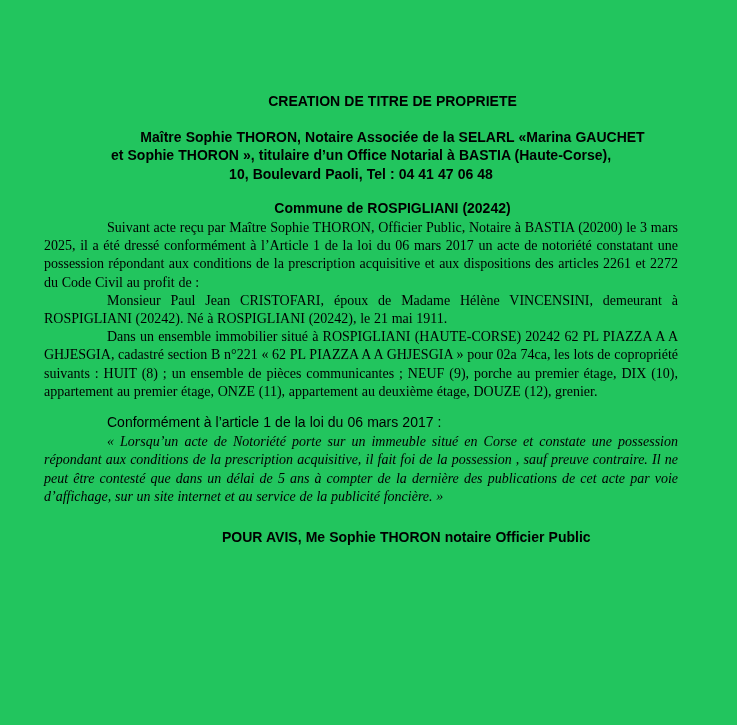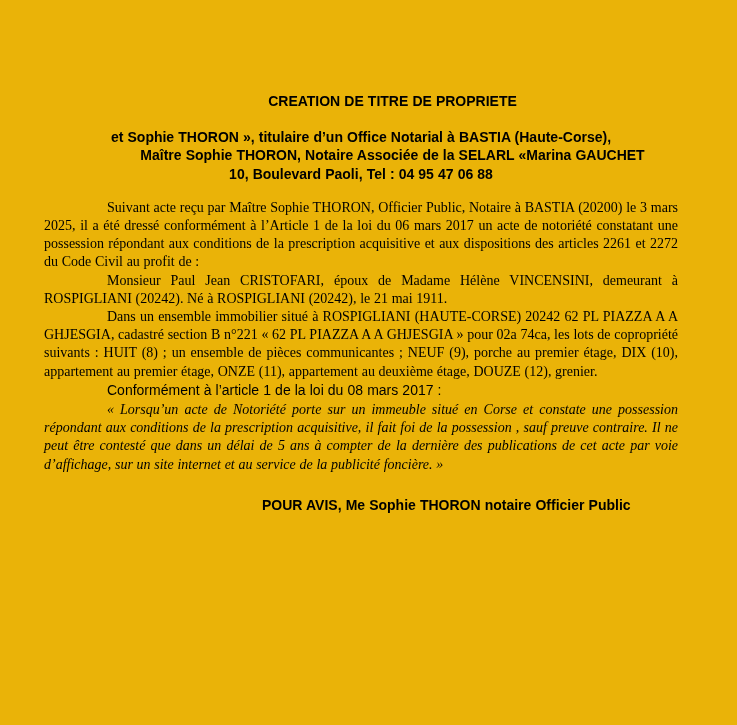--- a/index.html
+++ b/index.html
@@ -11,21 +11,21 @@
     width: 737px;
     height: 725px;
     overflow: hidden;
     font-family: "Liberation Sans", sans-serif;
     color: #000000;
   }
   .page {
     box-sizing: border-box;
     width: 737px;
     height: 725px;
-    background: #eab308;
+    background: #22c55e;
     padding: 92px 59px 0 44px;
   }
   .para {
     margin: 0;
     font-size: 14px;
     line-height: 18.2px;
     text-indent: 63px;
     word-spacing: 0.2px;
   }
   .bold { font-weight: bold; }
@@ -34,52 +34,53 @@
   .italic { font-style: italic; }
 
   .doc-title { margin-bottom: 18px; }
 
   .notary-block { margin-bottom: 16px; text-indent: 0; }
   .notary-block .nline { text-indent: 0; }
   .notary-block .nline.first { text-indent: 63px; }
 
   .commune-heading { margin-bottom: 2px; }
 
-  .p-ensemble { margin-bottom: 0; }
+  .p-ensemble { margin-bottom: 12px; }
   .p-conforme { margin-bottom: 2px; }
   .p-quote { margin-bottom: 22px; }
 
   .footer-block {
     margin-left: 178px;
     text-indent: 0;
     text-align: left;
   }
-  .footer-block .fline { text-indent: 0; margin-left: 40px; }
+  .footer-block .fline { text-indent: 0; }
 </style>
 </head>
 <body>
 
 <div class="page">
 
   <p class="para bold center doc-title">CREATION DE TITRE DE PROPRIETE</p>
 
   <div class="para bold center notary-block">
+    <div class="nline first">Maître Sophie THORON, Notaire Associée de la SELARL «Marina GAUCHET</div>
     <div class="nline">et Sophie THORON », titulaire d’un Office Notarial à BASTIA (Haute-Corse),</div>
-    <div class="nline first">Maître Sophie THORON, Notaire Associée de la SELARL «Marina GAUCHET</div>
-    <div class="nline">10, Boulevard Paoli, Tel : 04 95 47 06 88</div>
+    <div class="nline">10, Boulevard Paoli, Tel : 04 41 47 06 48</div>
   </div>
 
+  <p class="para bold center commune-heading">Commune de ROSPIGLIANI (20242)</p>
 
   <p class="para justify p-acte">Suivant acte reçu par Maître Sophie THORON, Officier Public, Notaire à BASTIA (20200) le 3 mars 2025, il a été dressé conformément à l’Article 1 de la loi du 06 mars 2017 un acte de notoriété constatant une possession répondant aux conditions de la prescription acquisitive et aux dispositions des articles 2261 et 2272 du Code Civil au profit de :</p>
 
   <p class="para justify p-beneficiaire">Monsieur Paul Jean CRISTOFARI, époux de Madame Hélène VINCENSINI, demeurant à ROSPIGLIANI (20242). Né à ROSPIGLIANI (20242), le 21 mai 1911.</p>
 
   <p class="para justify p-ensemble">Dans un ensemble immobilier situé à ROSPIGLIANI (HAUTE-CORSE) 20242 62 PL PIAZZA A A GHJESGIA, cadastré section B n°221 « 62 PL PIAZZA A A GHJESGIA » pour 02a 74ca, les lots de copropriété suivants : HUIT (8) ; un ensemble de pièces communicantes ; NEUF (9), porche au premier étage, DIX (10), appartement au premier étage, ONZE (11), appartement au deuxième étage, DOUZE (12), grenier.</p>
 
-  <p class="para p-conforme">Conformément à l’article 1 de la loi du 08 mars 2017 :</p>
+  <p class="para p-conforme">Conformément à l’article 1 de la loi du 06 mars 2017 :</p>
 
   <p class="para justify italic p-quote">« Lorsqu’un acte de Notoriété porte sur un immeuble situé en Corse et constate une possession répondant aux conditions de la prescription acquisitive, il fait foi de la possession , sauf preuve contraire. Il ne peut être contesté que dans un délai de 5 ans à compter de la dernière des publications de cet acte par voie d’affichage, sur un site internet et au service de la publicité foncière. »</p>
 
   <div class="para bold footer-block">
     <div class="fline">POUR AVIS, Me Sophie THORON notaire Officier Public</div>
   </div>
 
 </div>
 
 </body></html>

